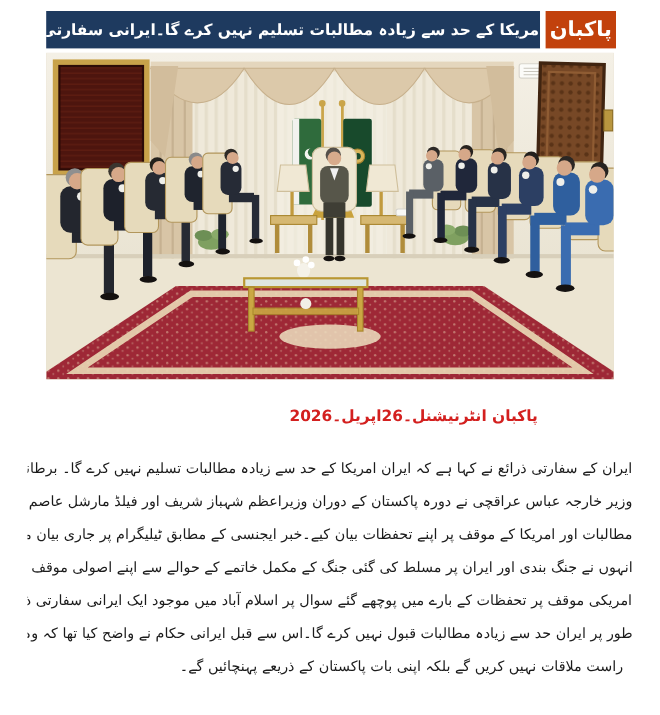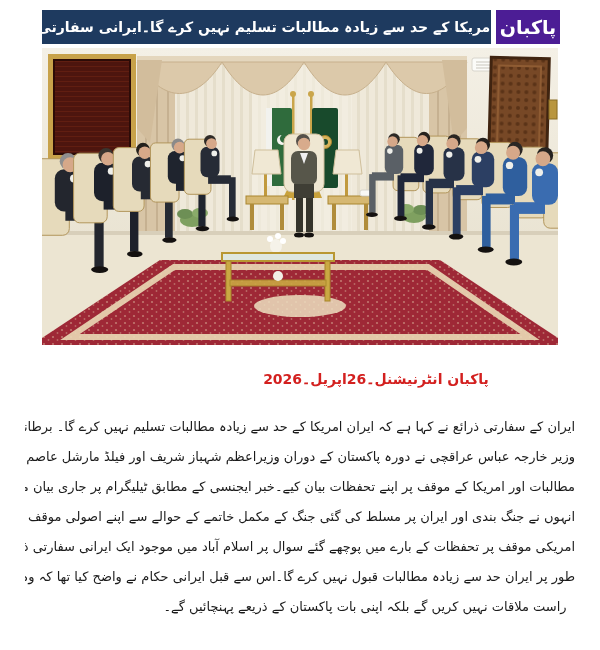--- a/index.html
+++ b/index.html
@@ -42,21 +42,21 @@
     position:absolute;left:25px;top:412px;width:550px;
     direction:rtl;font-size:13px;color:#1b1b1b;
   }
   .jline{height:30px;line-height:30px;text-align:justify;text-align-last:justify;overflow:hidden;white-space:nowrap}
   .jline-last{height:30px;line-height:30px;text-align:center;transform:translateX(65px);white-space:nowrap}
 </style>
 </head>
 <body>
 
 <div class="masthead">
-  <div class="logo-block" style="background: #4c1d95; color: rgb(255, 255, 255);">
+  <div class="logo-block" style="background: #c2410c; color: rgb(255, 255, 255);">
     <span>پاکبان</span>
   </div>
   <div class="logo-gap"></div>
   <div class="headline-bar" style="background: rgb(30, 58, 95); color: rgb(255, 255, 255);">
     <span>ایران امریکا کے حد سے زیادہ مطالبات تسلیم نہیں کرے گا۔ایرانی سفارتی ذرائع</span>
   </div>
 </div>
 
 <div class="photo-frame">
 <svg width="516" height="297" viewBox="0 0 516 297" xmlns="http://www.w3.org/2000/svg">

